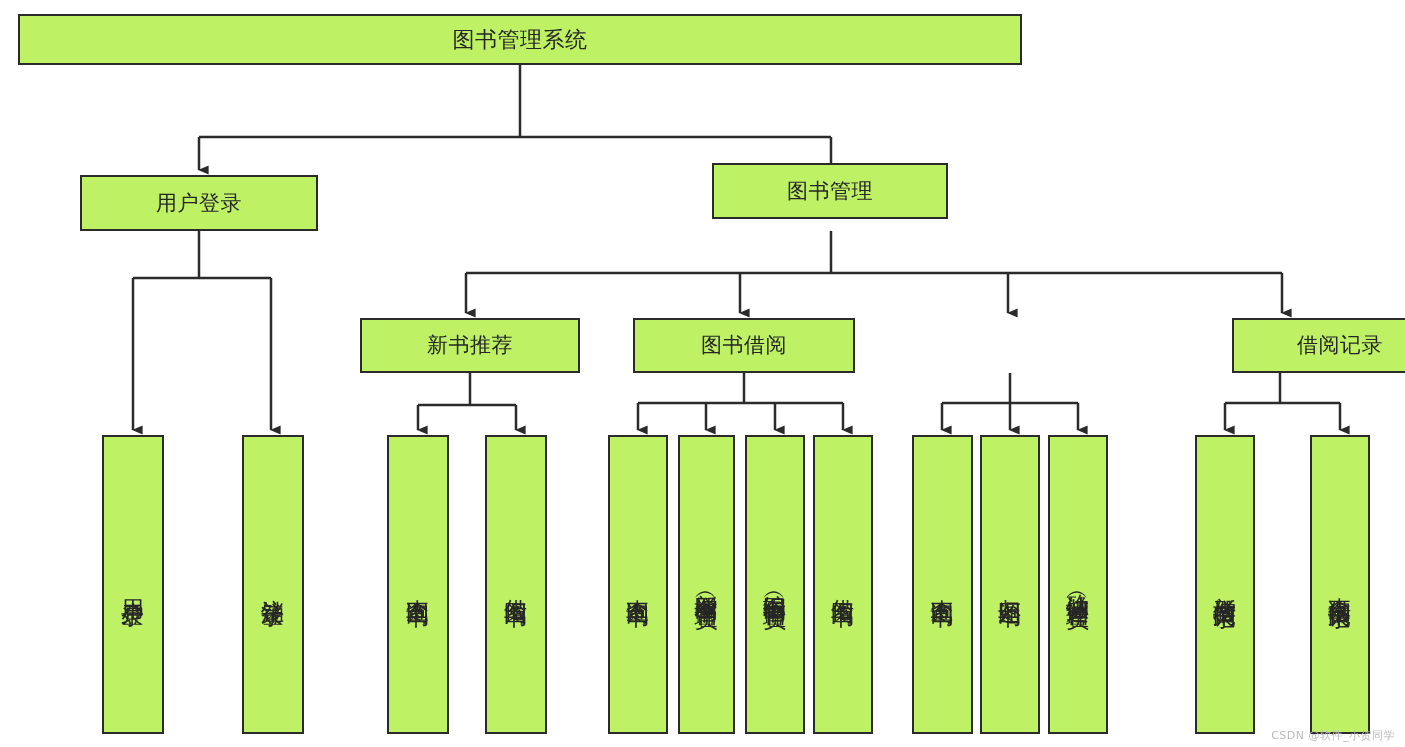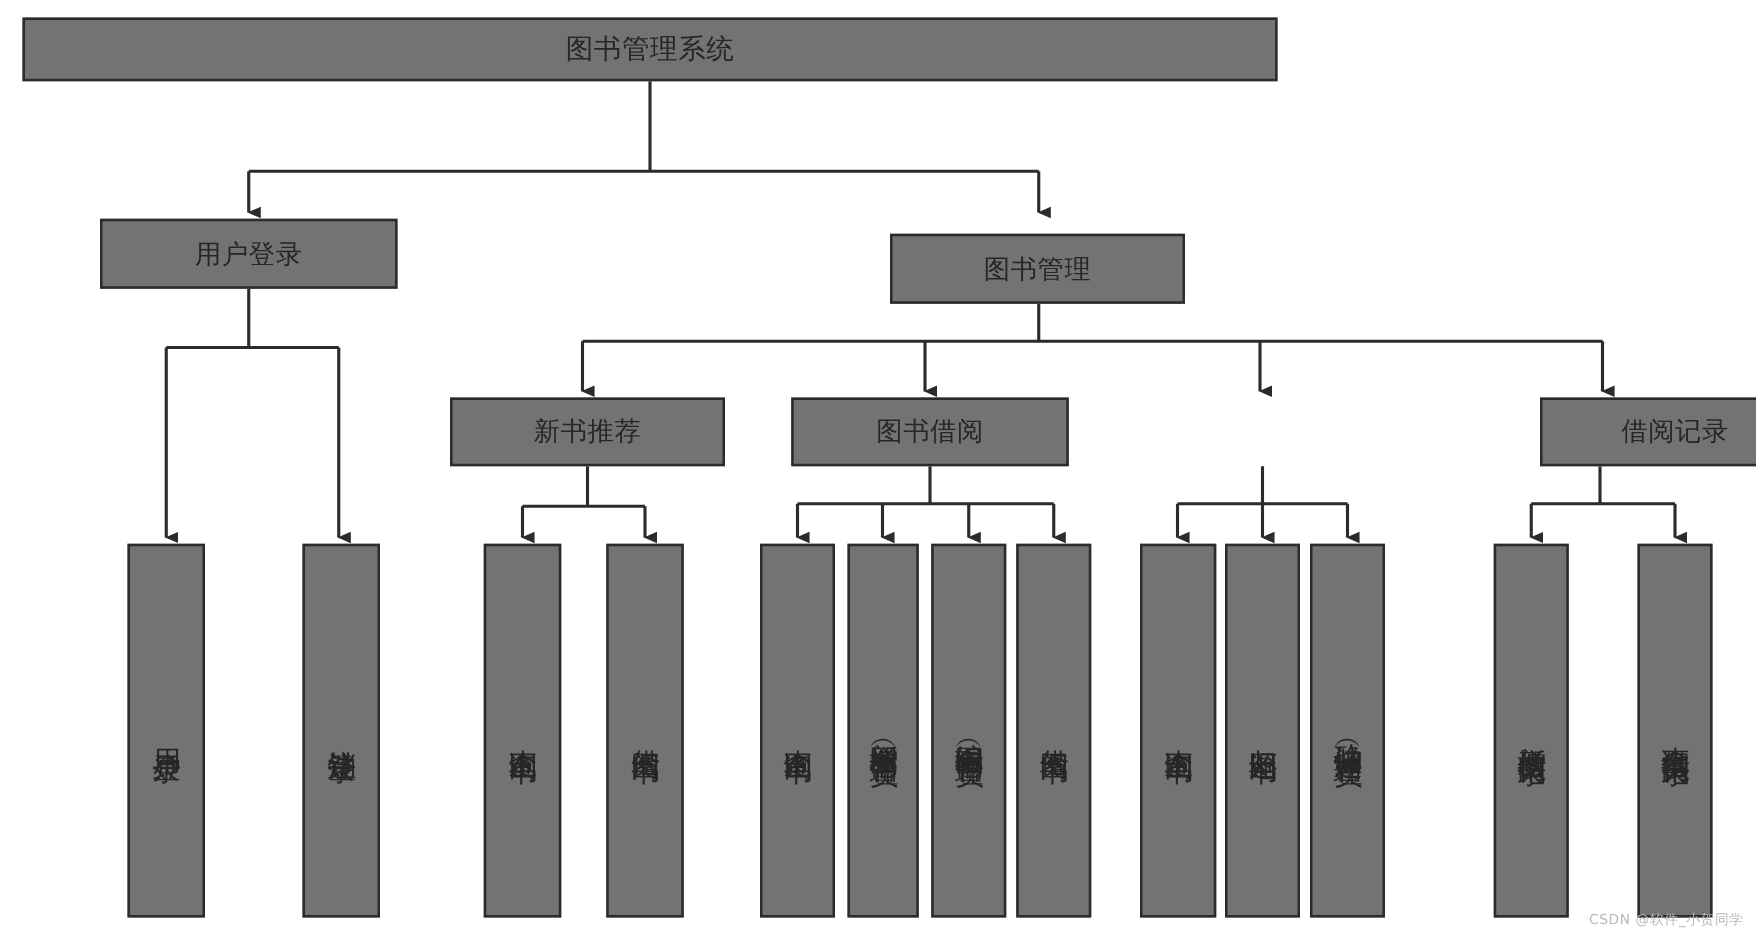--- a/index.html
+++ b/index.html
@@ -22,21 +22,21 @@
     position: absolute;
     left: 0;
     top: 0;
     width: 1405px;
     height: 747px;
     pointer-events: none;
   }
   .node {
     position: absolute;
     box-sizing: border-box;
-    background: #737373;
+    background: #bef264;
     border: 2.5px solid #2b2b2b;
     display: flex;
     align-items: center;
     justify-content: center;
     color: #262626;
     z-index: 2;
   }
   .node-label {
     display: block;
     text-align: center;
@@ -132,21 +132,21 @@
     </g>
   </svg>
 
   <div class="node horiz root" style="left:18px; top:14px; width:1004px; height:51px;">
     <span class="node-label">图书管理系统</span>
   </div>
 
   <div class="node horiz" style="left:80px; top:175px; width:238px; height:56px;">
     <span class="node-label">用户登录</span>
   </div>
-  <div class="node horiz" style="left:712px; top:187px; width:236px; height:56px;">
+  <div class="node horiz" style="left:712px; top:163px; width:236px; height:56px;">
     <span class="node-label">图书管理</span>
   </div>
 
   <div class="node horiz" style="left:360px; top:318px; width:220px; height:55px;">
     <span class="node-label">新书推荐</span>
   </div>
   <div class="node horiz" style="left:633px; top:318px; width:222px; height:55px;">
     <span class="node-label">图书借阅</span>
   </div>
   <div class="node horiz" style="left:1232px; top:318px; width:216px; height:55px;">

